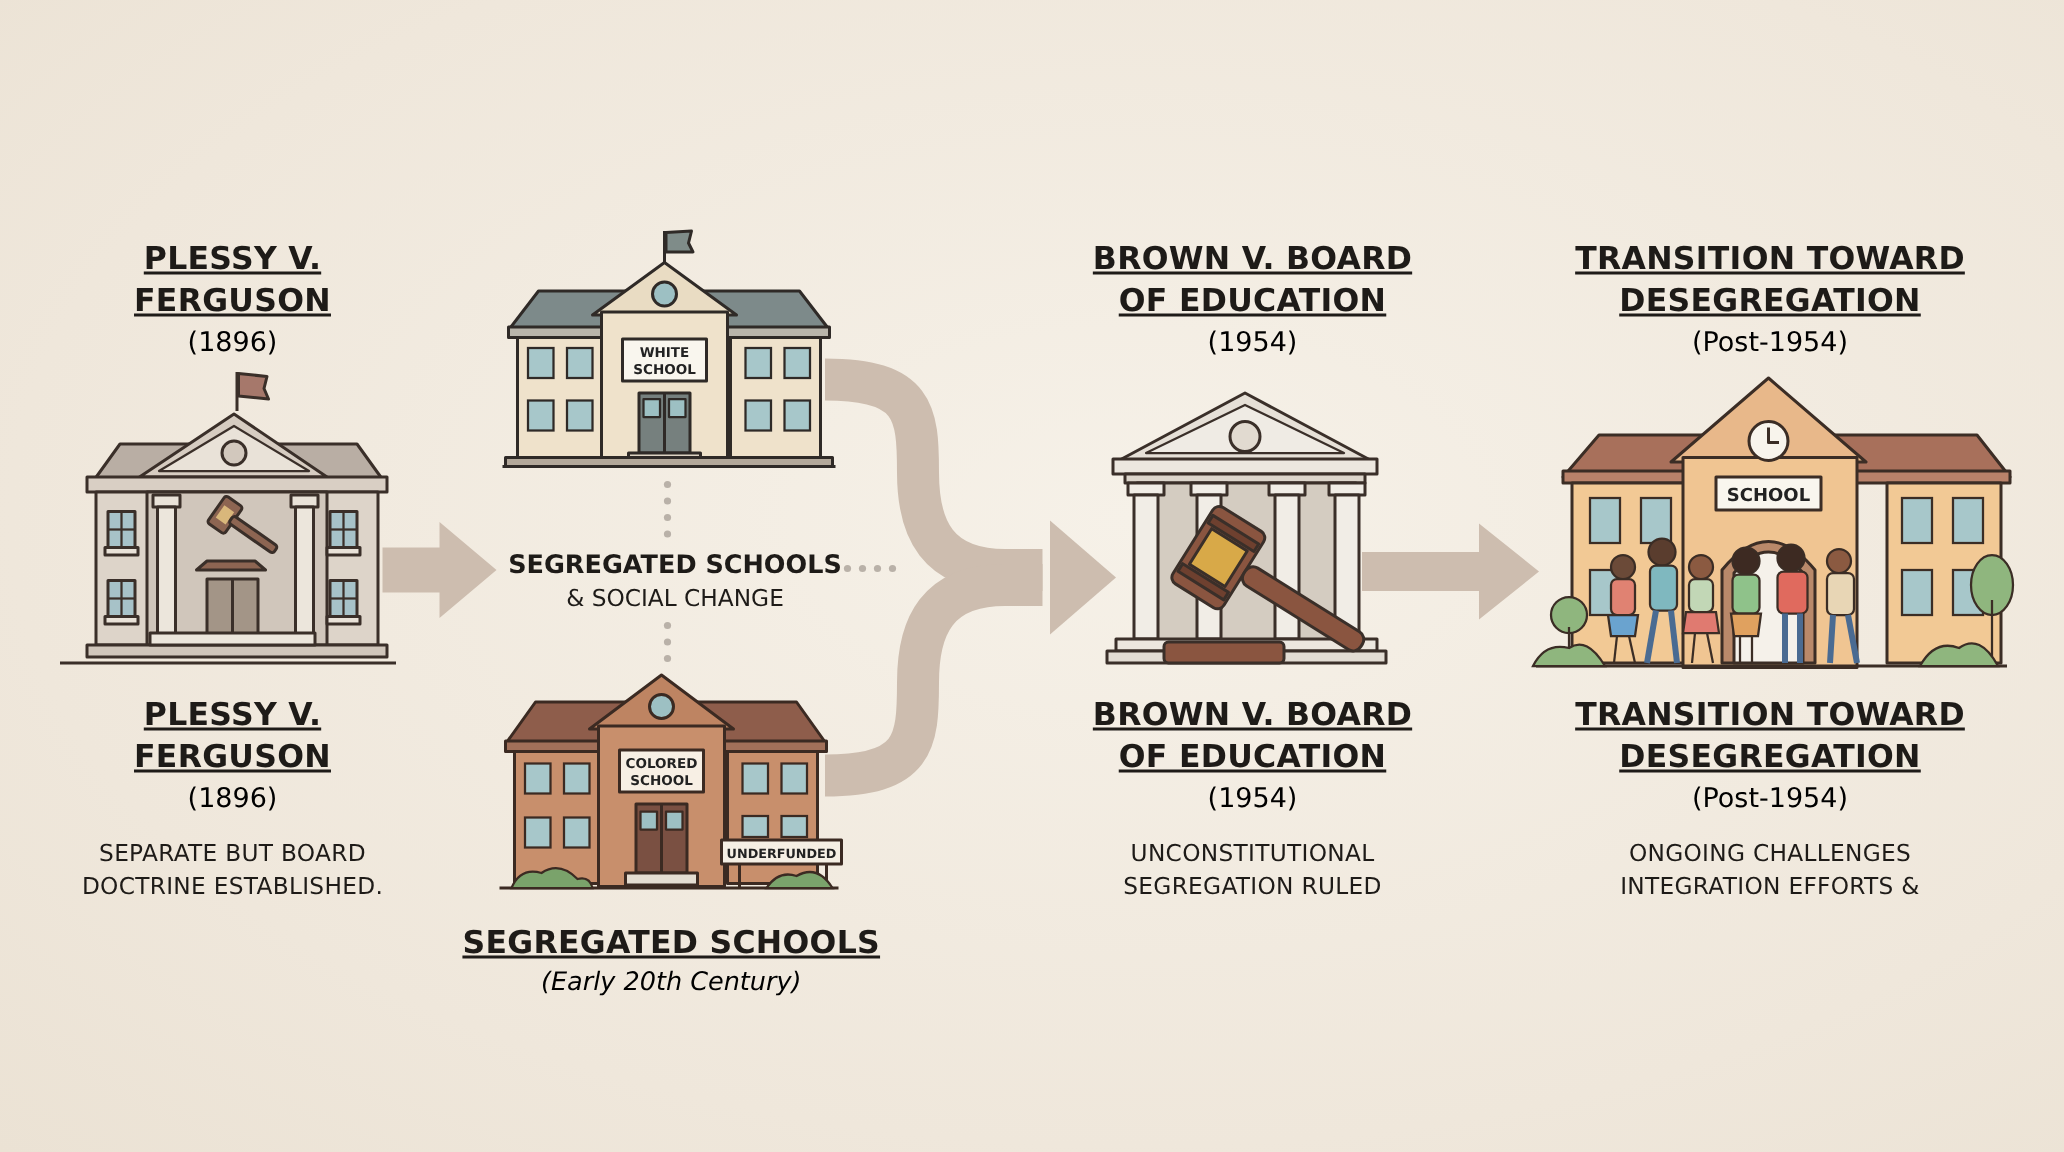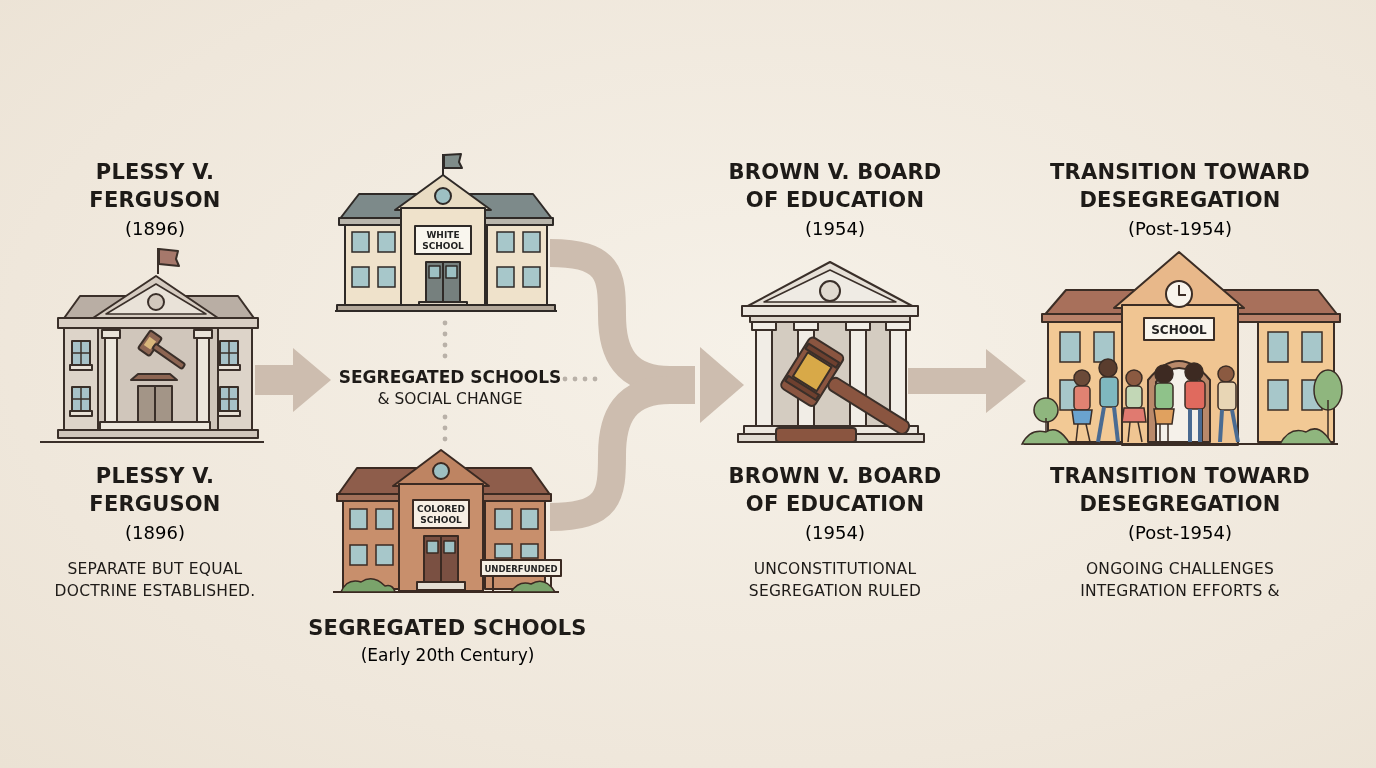--- a/index.html
+++ b/index.html
@@ -1,19 +1,19 @@
 <!DOCTYPE html>
 <html><head>
 <meta charset="utf-8">
 <style>
   html,body{margin:0;padding:0;}
   body{width:1376px;height:768px;overflow:hidden;
     background:radial-gradient(ellipse at 55% 45%, #f6f1e8 0%, #efe7db 70%, #ebe2d4 100%);
     font-family:"DejaVu Sans","Liberation Sans",sans-serif;color:#1e1b18;position:relative;}
-  .title{font-weight:700;font-size:21px;line-height:28px;text-align:center;letter-spacing:0.2px;}
+  .title{font-weight:700;font-size:21px;line-height:28px;text-align:center;letter-spacing:0.2px;text-decoration:underline;}
   .year{font-weight:400;font-size:18px;line-height:26px;text-align:center;color:#000000;}
   .desc{font-size:15.5px;line-height:22px;text-align:center;letter-spacing:0.2px;}
   .block{position:absolute;text-align:center;}
   svg{position:absolute;overflow:visible;}
   .mid-title{font-weight:700;font-size:17px;line-height:22px;text-align:center;}
   .mid-sub{font-size:15.5px;line-height:22px;}
 </style>
 </head>
 <body>
 
@@ -99,21 +99,21 @@
     <line x1="2" y1="196" x2="226" y2="196"></line>
   </g>
 </svg>
 
 <div class="block" style="left:40px;top:462px;width:230px;">
   <div class="title">PLESSY V.</div>
   <div class="title">FERGUSON</div>
   <div class="year" style="margin-top:2px;">(1896)</div>
 </div>
 <div class="block" style="left:25px;top:558px;width:260px;">
-  <div class="desc">SEPARATE BUT EQUAL</div>
+  <div class="desc">SEPARATE BUT BOARD</div>
   <div class="desc">DOCTRINE ESTABLISHED.</div>
 </div>
 
 <svg style="left:335px;top:150px;" width="222" height="165" viewBox="0 0 222 165">
   <g stroke="#2f2a27" stroke-width="2" stroke-linejoin="round">
     <line x1="108" y1="4" x2="108" y2="30"></line>
     <path d="M109,5 L126,4 L124,12 L127,18 L109,18 Z" fill="#7f8c89"></path>
     <polygon points="4,70 24,44 198,44 218,70" fill="#7d8a8a"></polygon>
     <rect x="4" y="68" width="214" height="7" fill="#b9b5ab"></rect>
     <rect x="10" y="75" width="60" height="80" fill="#efe2cb"></rect>
@@ -183,21 +183,21 @@
     <path d="M8,146 Q14,132 28,136 Q40,128 52,140 Q60,138 62,146 Z"></path>
     <path d="M178,146 Q186,134 198,138 Q212,130 222,146 Z"></path>
   </g>
   <text x="108" y="66" text-anchor="middle" font-size="9" font-weight="700" font-family="DejaVu Sans, sans-serif" fill="#222">COLORED</text>
   <text x="108" y="77" text-anchor="middle" font-size="9" font-weight="700" font-family="DejaVu Sans, sans-serif" fill="#222">SCHOOL</text>
   <text x="188" y="126" text-anchor="middle" font-size="8.5" font-weight="700" font-family="DejaVu Sans, sans-serif" fill="#222">UNDERFUNDED</text>
 </svg>
 
 <div class="block" style="left:300px;top:614px;width:295px;">
   <div class="title">SEGREGATED SCHOOLS</div>
-  <div class="year" style="font-size:17px;">(Early 20th Century)</div>
+  <div class="year" style="font-size:17px;font-style:italic;">(Early 20th Century)</div>
 </div>
 
 <div class="block" style="left:705px;top:158px;width:260px;">
   <div class="title">BROWN V. BOARD</div>
   <div class="title">OF EDUCATION</div>
   <div class="year" style="margin-top:2px;">(1954)</div>
 </div>
 
 <svg style="left:736px;top:258px;" width="210" height="190" viewBox="0 0 210 190">
   <g stroke="#3a2f29" stroke-width="2" stroke-linejoin="round">

